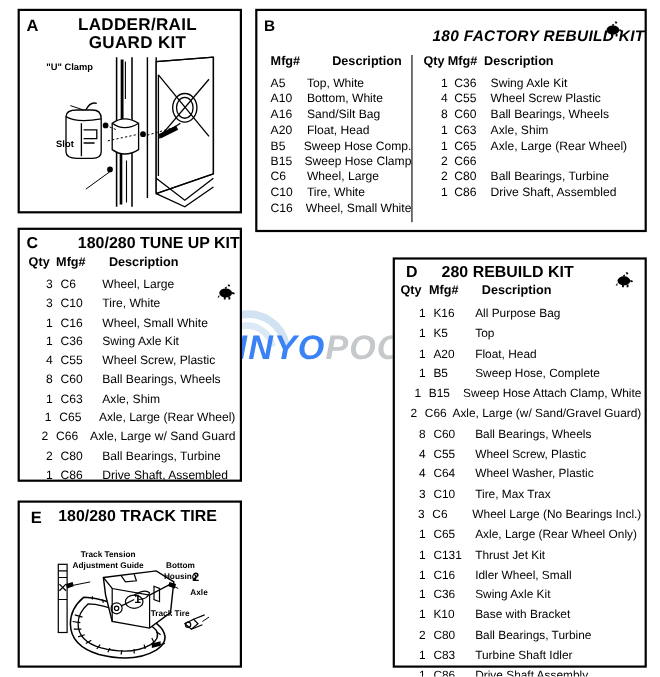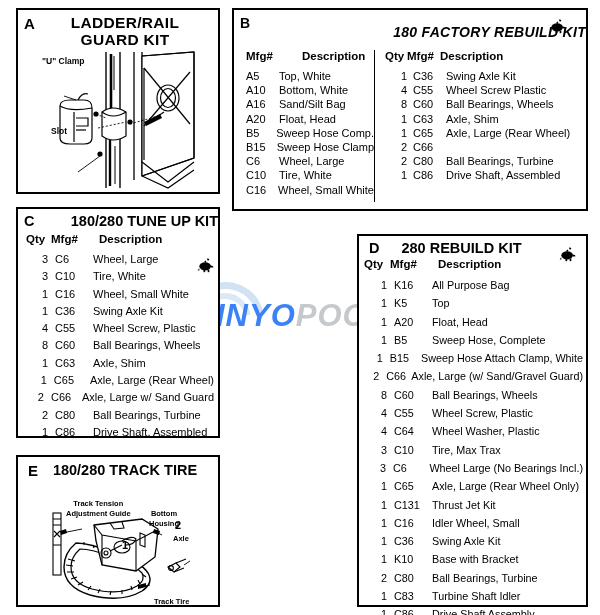--- a/index.html
+++ b/index.html
@@ -155,21 +155,21 @@
   .pe-title {
     position: absolute; left: 0; top: 5px; width: 100%; text-align: center;
     font-size: 14.5px; font-weight: bold; line-height: 17px;
     padding-left: 14px; box-sizing: border-box;
   }
   .pe-art { position: absolute; left: 0; top: 38px; width: 204px; height: 110px; }
   .pe-lbl { position: absolute; font-size: 7.5px; font-weight: bold; white-space: nowrap; }
   .lbl-tension { left: 48px; top: 42px; text-align: center; line-height: 9.5px; }
   .lbl-bottom  { left: 131px; top: 52px; text-align: center; line-height: 9.5px; }
   .lbl-axle    { left: 155px; top: 77px; }
-  .lbl-track   { left: 136px; top: 96px; margin-top: 44px; }
+  .lbl-track   { left: 119px; top: 96px; }
   .pe-num { position: absolute; font-size: 11px; font-weight: bold; }
   .num-1 { left: 104px; top: 82px; }
   .num-2 { left: 157px; top: 62px; }
 
   .bunny { position: absolute; width: 20px; height: 17px; }
 </style>
 </head>
 <body>
 
 <div class="watermark">

